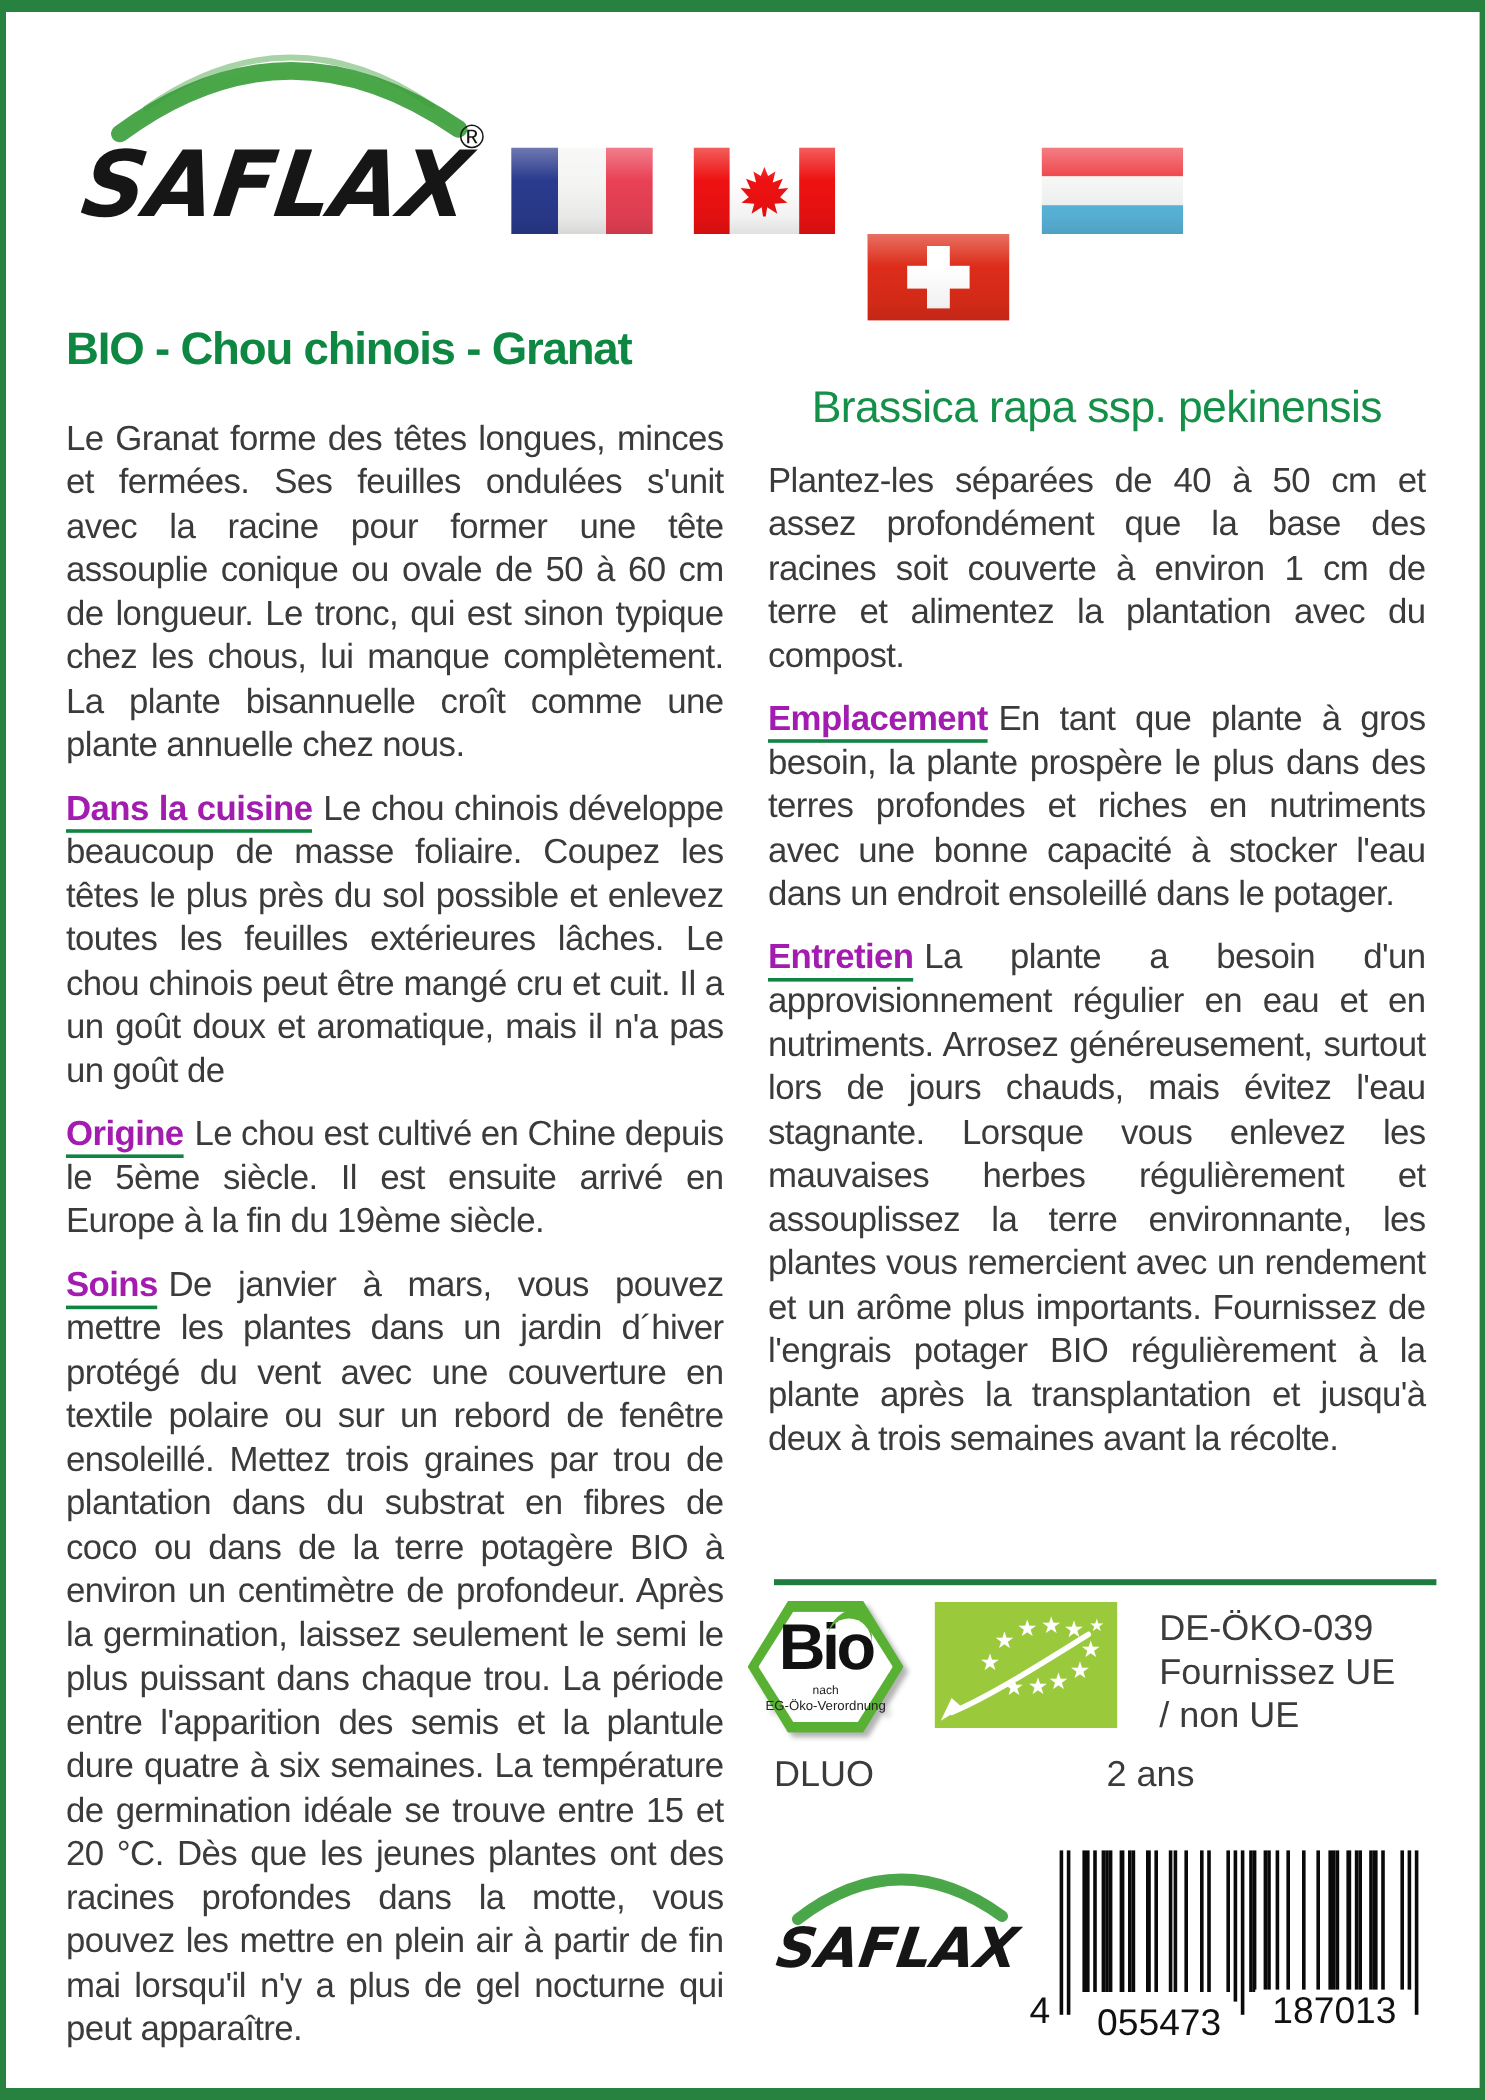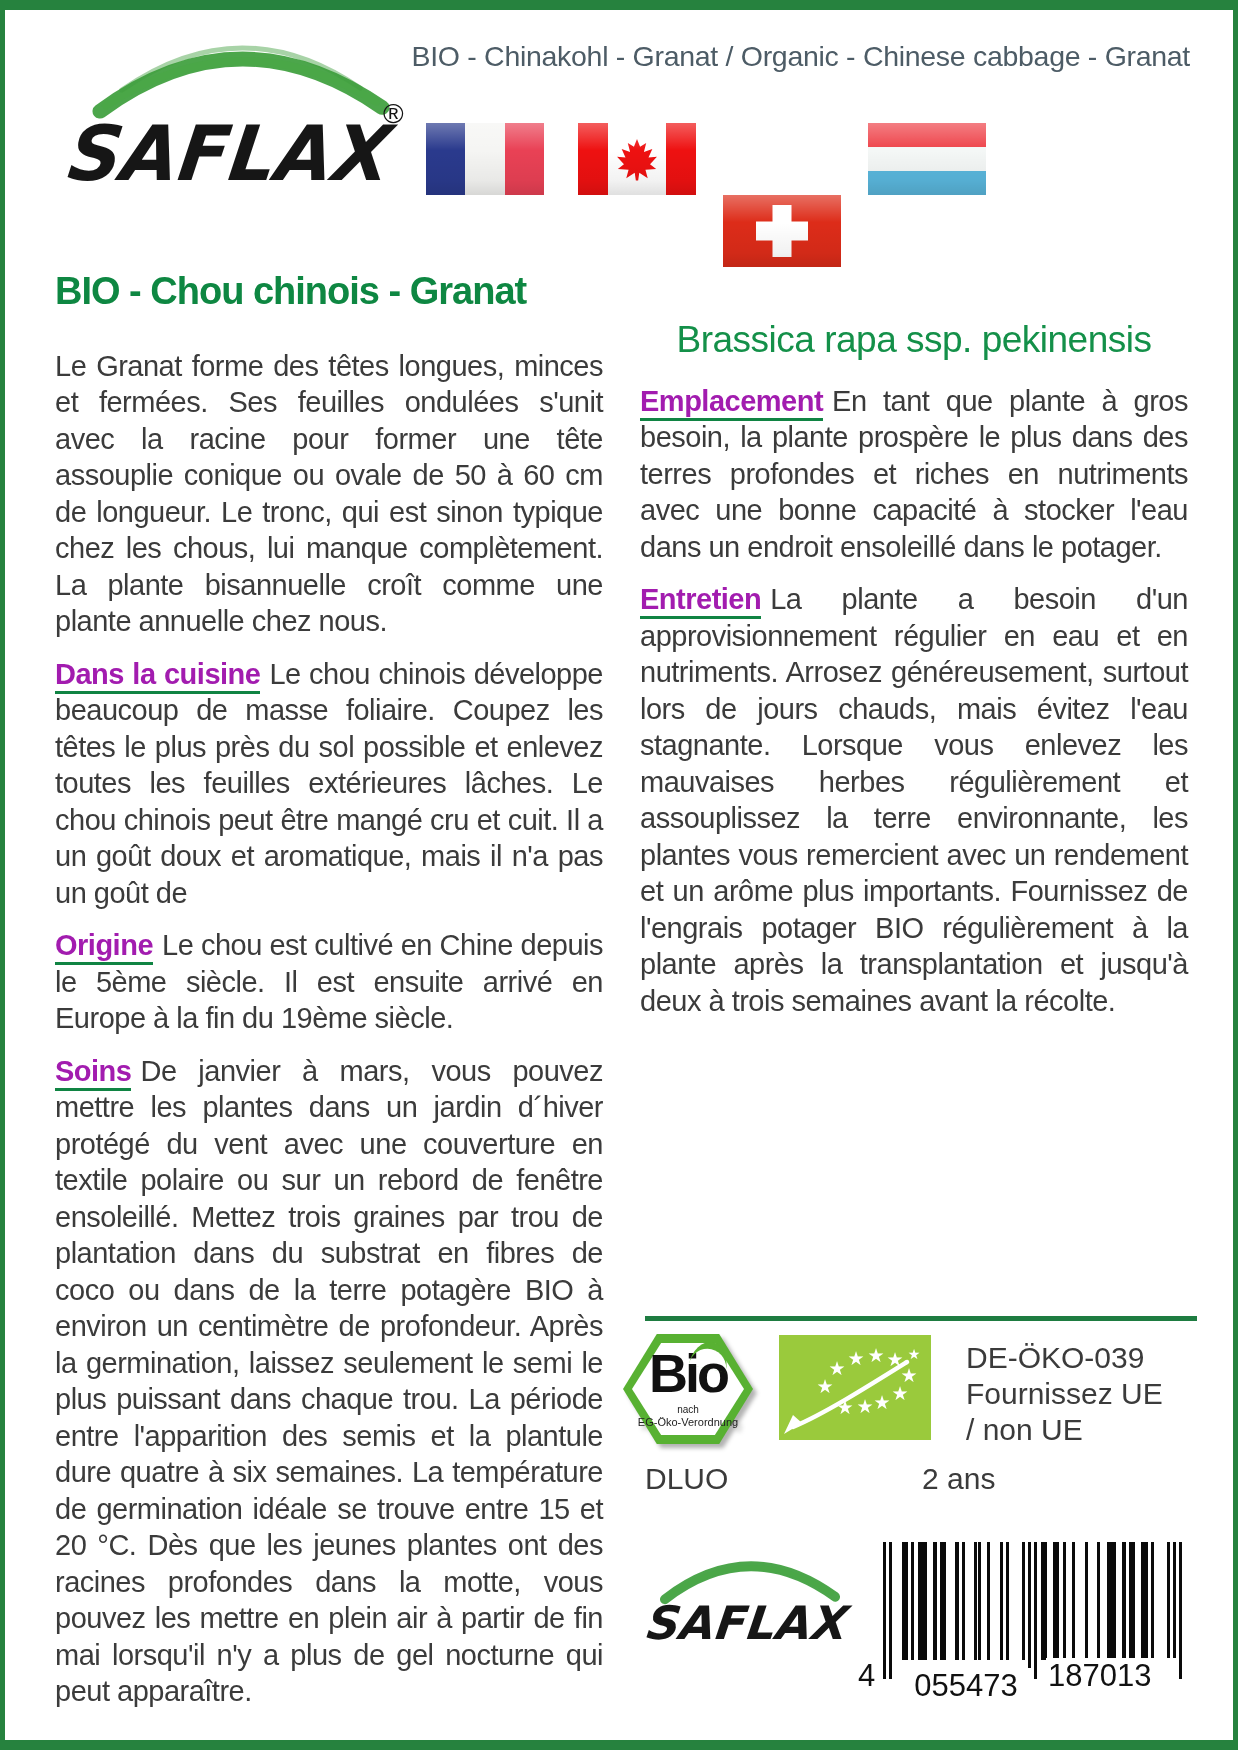--- a/index.html
+++ b/index.html
@@ -80,29 +80,28 @@
                font-size:46px;line-height:1;color:#161616;transform:skewX(-8deg);}
 
   
   .barcode{position:absolute;left:858px;top:1542px;width:335px;height:155px;}
   .bc-bars{position:absolute;left:25px;top:0;width:300px;height:146px;}
   .bcbar{position:absolute;top:0;width:3.15px;height:118px;background:#0a0a0a;}
   .bcbar.tall{height:137px;}
   .bc-nums{position:absolute;left:0;top:114px;width:325px;height:40px;font-size:31px;color:#111;}
   .bc-lead{position:absolute;left:0;top:2px;}
   .bc-left{position:absolute;left:42px;width:128px;text-align:center;top:12px;background:#fff;padding:0 2px;}
-  .bc-right{position:absolute;left:188px;width:128px;top:2px;background:#fff;padding:0 2px;}
+  .bc-right{position:absolute;left:188px;width:128px;text-align:center;top:2px;background:#fff;padding:0 2px;}
 </style>
 </head>
 <body>
 
 <div class="page">
   <div class="frame"></div>
 
-  <div class="header-title">BIO - Chinakohl - Granat / Organic - Chinese cabbage - Granat</div>
 
   <svg class="logo-arc" viewBox="0 0 300 95" preserveAspectRatio="none">
     <path d="M8 84 Q 148 -22 292 80" stroke="#3d9e3c" stroke-width="15" fill="none" stroke-linecap="round" opacity="0.92"></path>
     <path d="M14 78 Q 150 -12 286 74" stroke="#48a845" stroke-width="8" fill="none" stroke-linecap="round" opacity="0.55"></path>
     <path d="M30 62 Q 150 -24 270 60" stroke="#3d9e3c" stroke-width="5" fill="none" stroke-linecap="round" opacity="0.45"></path>
   </svg>
   <div class="logo-reg">®</div>
   <div class="logo-word">SAFLAX</div>
 
   <div class="flag" style="left:426px;">
@@ -130,20 +129,21 @@
   <div class="col col-left">
     <h1>BIO - Chou chinois - Granat</h1>
     <p><span>Le Granat forme des têtes longues, minces et fermées. Ses feuilles ondulées s'unit avec la racine pour former une tête assouplie conique ou ovale de 50 à 60 cm de longueur. Le tronc, qui est sinon typique chez les chous, lui manque complètement. La plante bisannuelle croît comme une plante annuelle chez nous.</span></p>
     <p><span class="lab">Dans la cuisine</span><span>Le chou chinois développe beaucoup de masse foliaire. Coupez les têtes le plus près du sol possible et enlevez toutes les feuilles extérieures lâches. Le chou chinois peut être mangé cru et cuit. Il a un goût doux et aromatique, mais il n'a pas un goût de</span></p>
     <p><span class="lab">Origine</span><span>Le chou est cultivé en Chine depuis le 5ème siècle. Il est ensuite arrivé en Europe à la fin du 19ème siècle.</span></p>
     <p><span class="lab">Soins</span><span>De janvier à mars, vous pouvez mettre les plantes dans un jardin d´hiver protégé du vent avec une couverture en textile polaire ou sur un rebord de fenêtre ensoleillé. Mettez trois graines par trou de plantation dans du substrat en fibres de coco ou dans de la terre potagère BIO à environ un centimètre de profondeur. Après la germination, laissez seulement le semi le plus puissant dans chaque trou. La période entre l'apparition des semis et la plantule dure quatre à six semaines. La température de germination idéale se trouve entre 15 et 20 °C. Dès que les jeunes plantes ont des racines profondes dans la motte, vous pouvez les mettre en plein air à partir de fin mai lorsqu'il n'y a plus de gel nocturne qui peut apparaître.</span></p>
   </div>
 
   <div class="col col-right">
     <h2>Brassica rapa ssp. pekinensis</h2>
+    <p><span>Plantez-les séparées de 40 à 50 cm et assez profondément que la base des racines soit couverte à environ 1 cm de terre et alimentez la plantation avec du compost.</span></p>
     <p><span class="lab">Emplacement</span><span>En tant que plante à gros besoin, la plante prospère le plus dans des terres profondes et riches en nutriments avec une bonne capacité à stocker l'eau dans un endroit ensoleillé dans le potager.</span></p>
     <p><span class="lab">Entretien</span><span>La plante a besoin d'un approvisionnement régulier en eau et en nutriments. Arrosez généreusement, surtout lors de jours chauds, mais évitez l'eau stagnante. Lorsque vous enlevez les mauvaises herbes régulièrement et assouplissez la terre environnante, les plantes vous remercient avec un rendement et un arôme plus importants. Fournissez de l'engrais potager BIO régulièrement à la plante après la transplantation et jusqu'à deux à trois semaines avant la récolte.</span></p>
   </div>
 
   <div class="divider"></div>
 
   <div class="bio-seal">
     <div class="hex hex-outer"></div>
     <div class="hex hex-inner"></div>
     <div class="bio-word">Bio</div>

